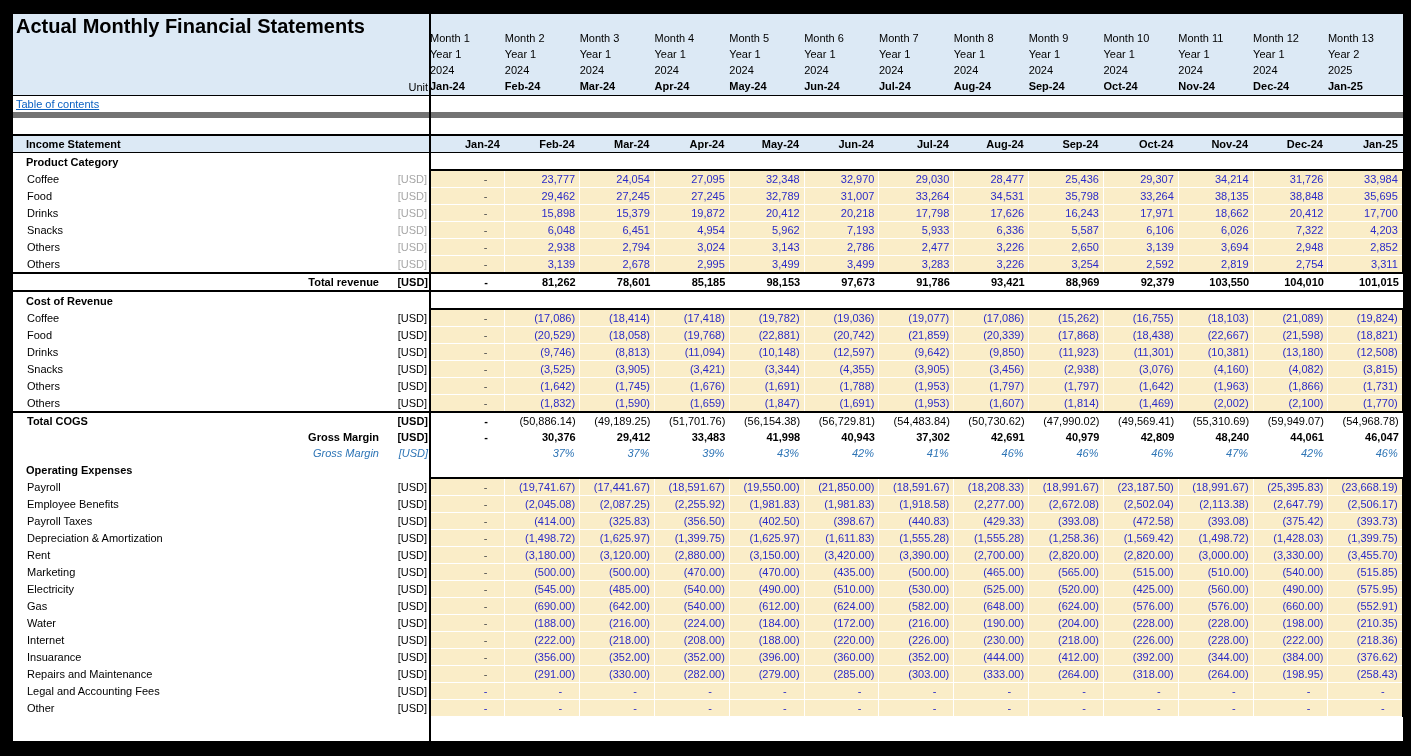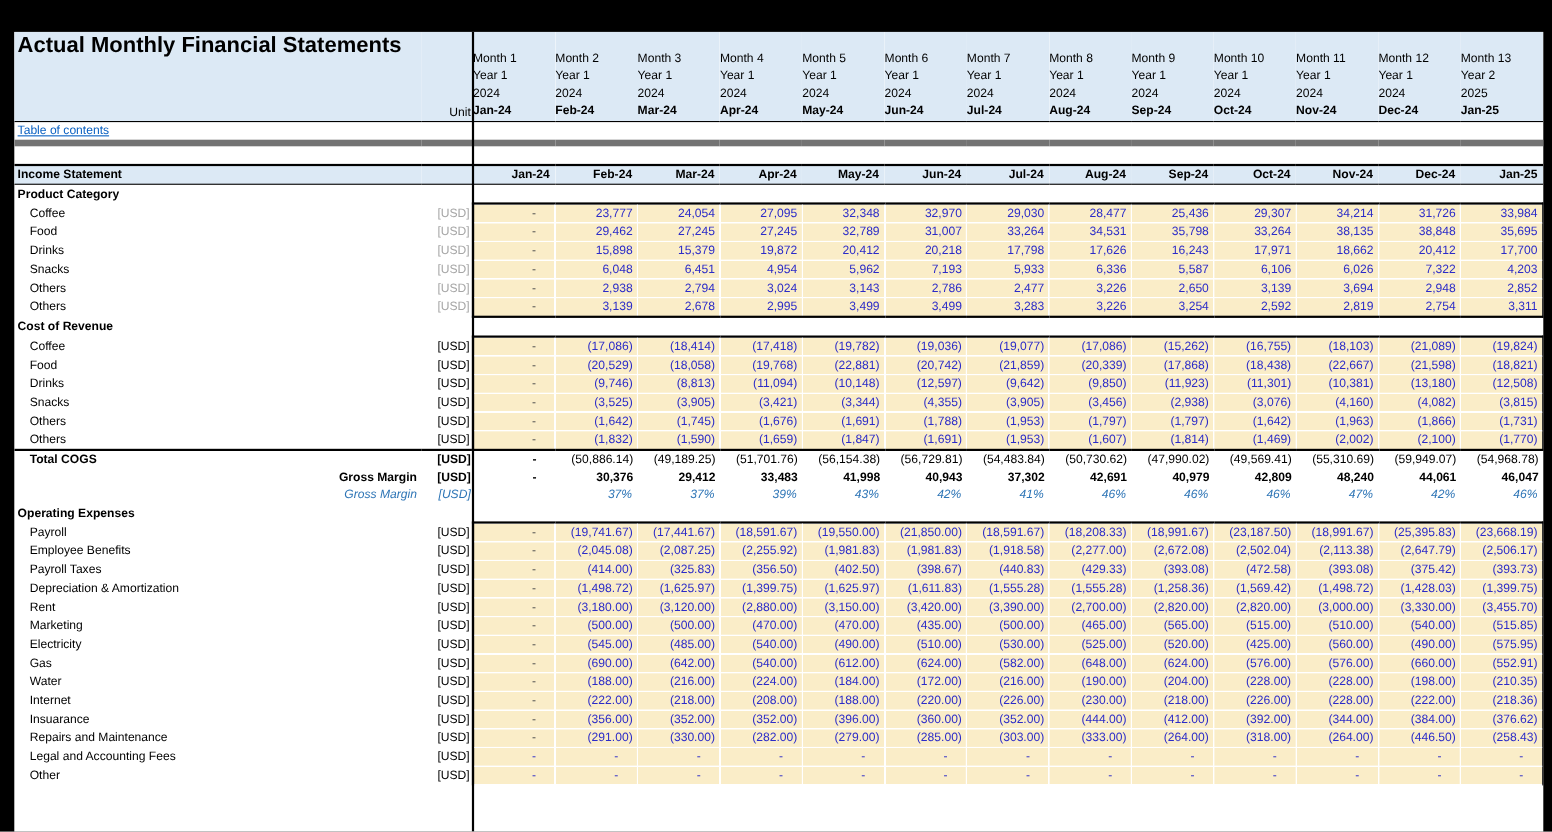--- a/index.html
+++ b/index.html
@@ -3,41 +3,41 @@
 <meta charset="utf-8">
 <style>
   :root{
     --header_band:#DCE9F5; --input_cell_bg:#FAEDC8; --input_font:#2B2BC8;
     --percent_font:#2E75B6; --hyperlink:#0B61C2; --note_gray:#7F7F7F;
     --unit_gray:#A6A6A6; --jan_dash:#4D4D4D;
   }
   html,body{margin:0;padding:0;}
   body{width:1411px;height:756px;background:#000;position:relative;overflow:hidden;
        font-family:"Liberation Sans",sans-serif;}
-  .sheet{position:absolute;left:13px;top:29px;width:1390px;height:727px;background:#fff;overflow:hidden;}
+  .sheet{position:absolute;left:13px;top:14px;width:1390px;height:727px;background:#fff;overflow:hidden;}
   table{border-collapse:collapse;table-layout:fixed;width:1390px;}
   tr{height:16px;}
   td{font-size:11px;height:16px;padding:0;white-space:nowrap;overflow:hidden;
      vertical-align:middle;color:#000;line-height:14px;}
   
   tr.hdr{height:76px;}
   tr.hdr td{background:var(--header_band);border-bottom:1px solid #000;height:76px;}
   td.title-cell{font-size:20px;font-weight:bold;vertical-align:top;padding:5px 0 0 3px;overflow:visible;}
   td.unit-cell{text-align:right;vertical-align:bottom;padding:0 2px 1px 0;}
   td.mh{text-align:left;vertical-align:bottom;padding:0 6px 1px 0;}
   td.mh div{height:16px;line-height:16px;}
   td.mh div.dl{font-weight:bold;}
   
   tr.toc td{border-bottom:6px solid #737373;}
   a.toc{color:var(--hyperlink);text-decoration:underline;padding-left:3px;font-size:11px;}
   tr.note td{font-style:italic;color:var(--note_gray);padding-left:3px;overflow:visible;}
   tr.is td{background:var(--header_band);font-weight:bold;border-top:2px solid #000;border-bottom:1px solid #000;}
   td.dt{text-align:right;padding-right:5px;}
   
-  td.sec{font-weight:bold;padding-left:3px;margin-top:12px;}
+  td.sec{font-weight:bold;padding-left:13px;margin-top:12px;}
   td.item{padding-left:14px;}
   td.item.b{font-weight:bold;}
   td.lbl-r{font-weight:bold;text-align:right;padding-right:4px;}
   td.lbl-rp{color:var(--percent_font);font-style:italic;text-align:right;padding-right:4px;}
   td.u{text-align:right;padding-right:2px;}
   td.u-gray{color:var(--unit_gray);}
   td.u-b{font-weight:bold;}
   td.u-pct{color:var(--percent_font);font-style:italic;font-weight:normal;}
   
   td.v{background:var(--input_cell_bg);color:var(--input_font);text-align:right;
@@ -312,20 +312,37 @@
           <td class="v bb">3,499</td>
           <td class="v bb">3,499</td>
           <td class="v bb">3,283</td>
           <td class="v bb">3,226</td>
           <td class="v bb">3,254</td>
           <td class="v bb">2,592</td>
           <td class="v bb">2,819</td>
           <td class="v bb">2,754</td>
           <td class="v bb br">3,311</td>
         </tr>
+        <tr class="t2 b2">
+          <td class="lbl-r">Total revenue</td>
+          <td class="u u-b">[USD]</td>
+          <td class="dash-b">-</td>
+          <td class="num-b">81,262</td>
+          <td class="num-b">78,601</td>
+          <td class="num-b">85,185</td>
+          <td class="num-b">98,153</td>
+          <td class="num-b">97,673</td>
+          <td class="num-b">91,786</td>
+          <td class="num-b">93,421</td>
+          <td class="num-b">88,969</td>
+          <td class="num-b">92,379</td>
+          <td class="num-b">103,550</td>
+          <td class="num-b">104,010</td>
+          <td class="num-b">101,015</td>
+        </tr>
         <tr>
           <td class="sec">Cost  of Revenue</td>
           <td></td>
           <td></td>
           <td></td>
           <td></td>
           <td></td>
           <td></td>
           <td></td>
           <td></td>
@@ -700,21 +717,21 @@
           <td class="v">(291.00)</td>
           <td class="v">(330.00)</td>
           <td class="v">(282.00)</td>
           <td class="v">(279.00)</td>
           <td class="v">(285.00)</td>
           <td class="v">(303.00)</td>
           <td class="v">(333.00)</td>
           <td class="v">(264.00)</td>
           <td class="v">(318.00)</td>
           <td class="v">(264.00)</td>
-          <td class="v">(446.50)</td>
+          <td class="v">(198.95)</td>
           <td class="v br">(258.43)</td>
         </tr>
         <tr>
           <td class="item">Legal and Accounting Fees</td>
           <td class="u ">[USD]</td>
           <td class="v dash bl">-</td>
           <td class="v dash">-</td>
           <td class="v dash">-</td>
           <td class="v dash">-</td>
           <td class="v dash">-</td>

